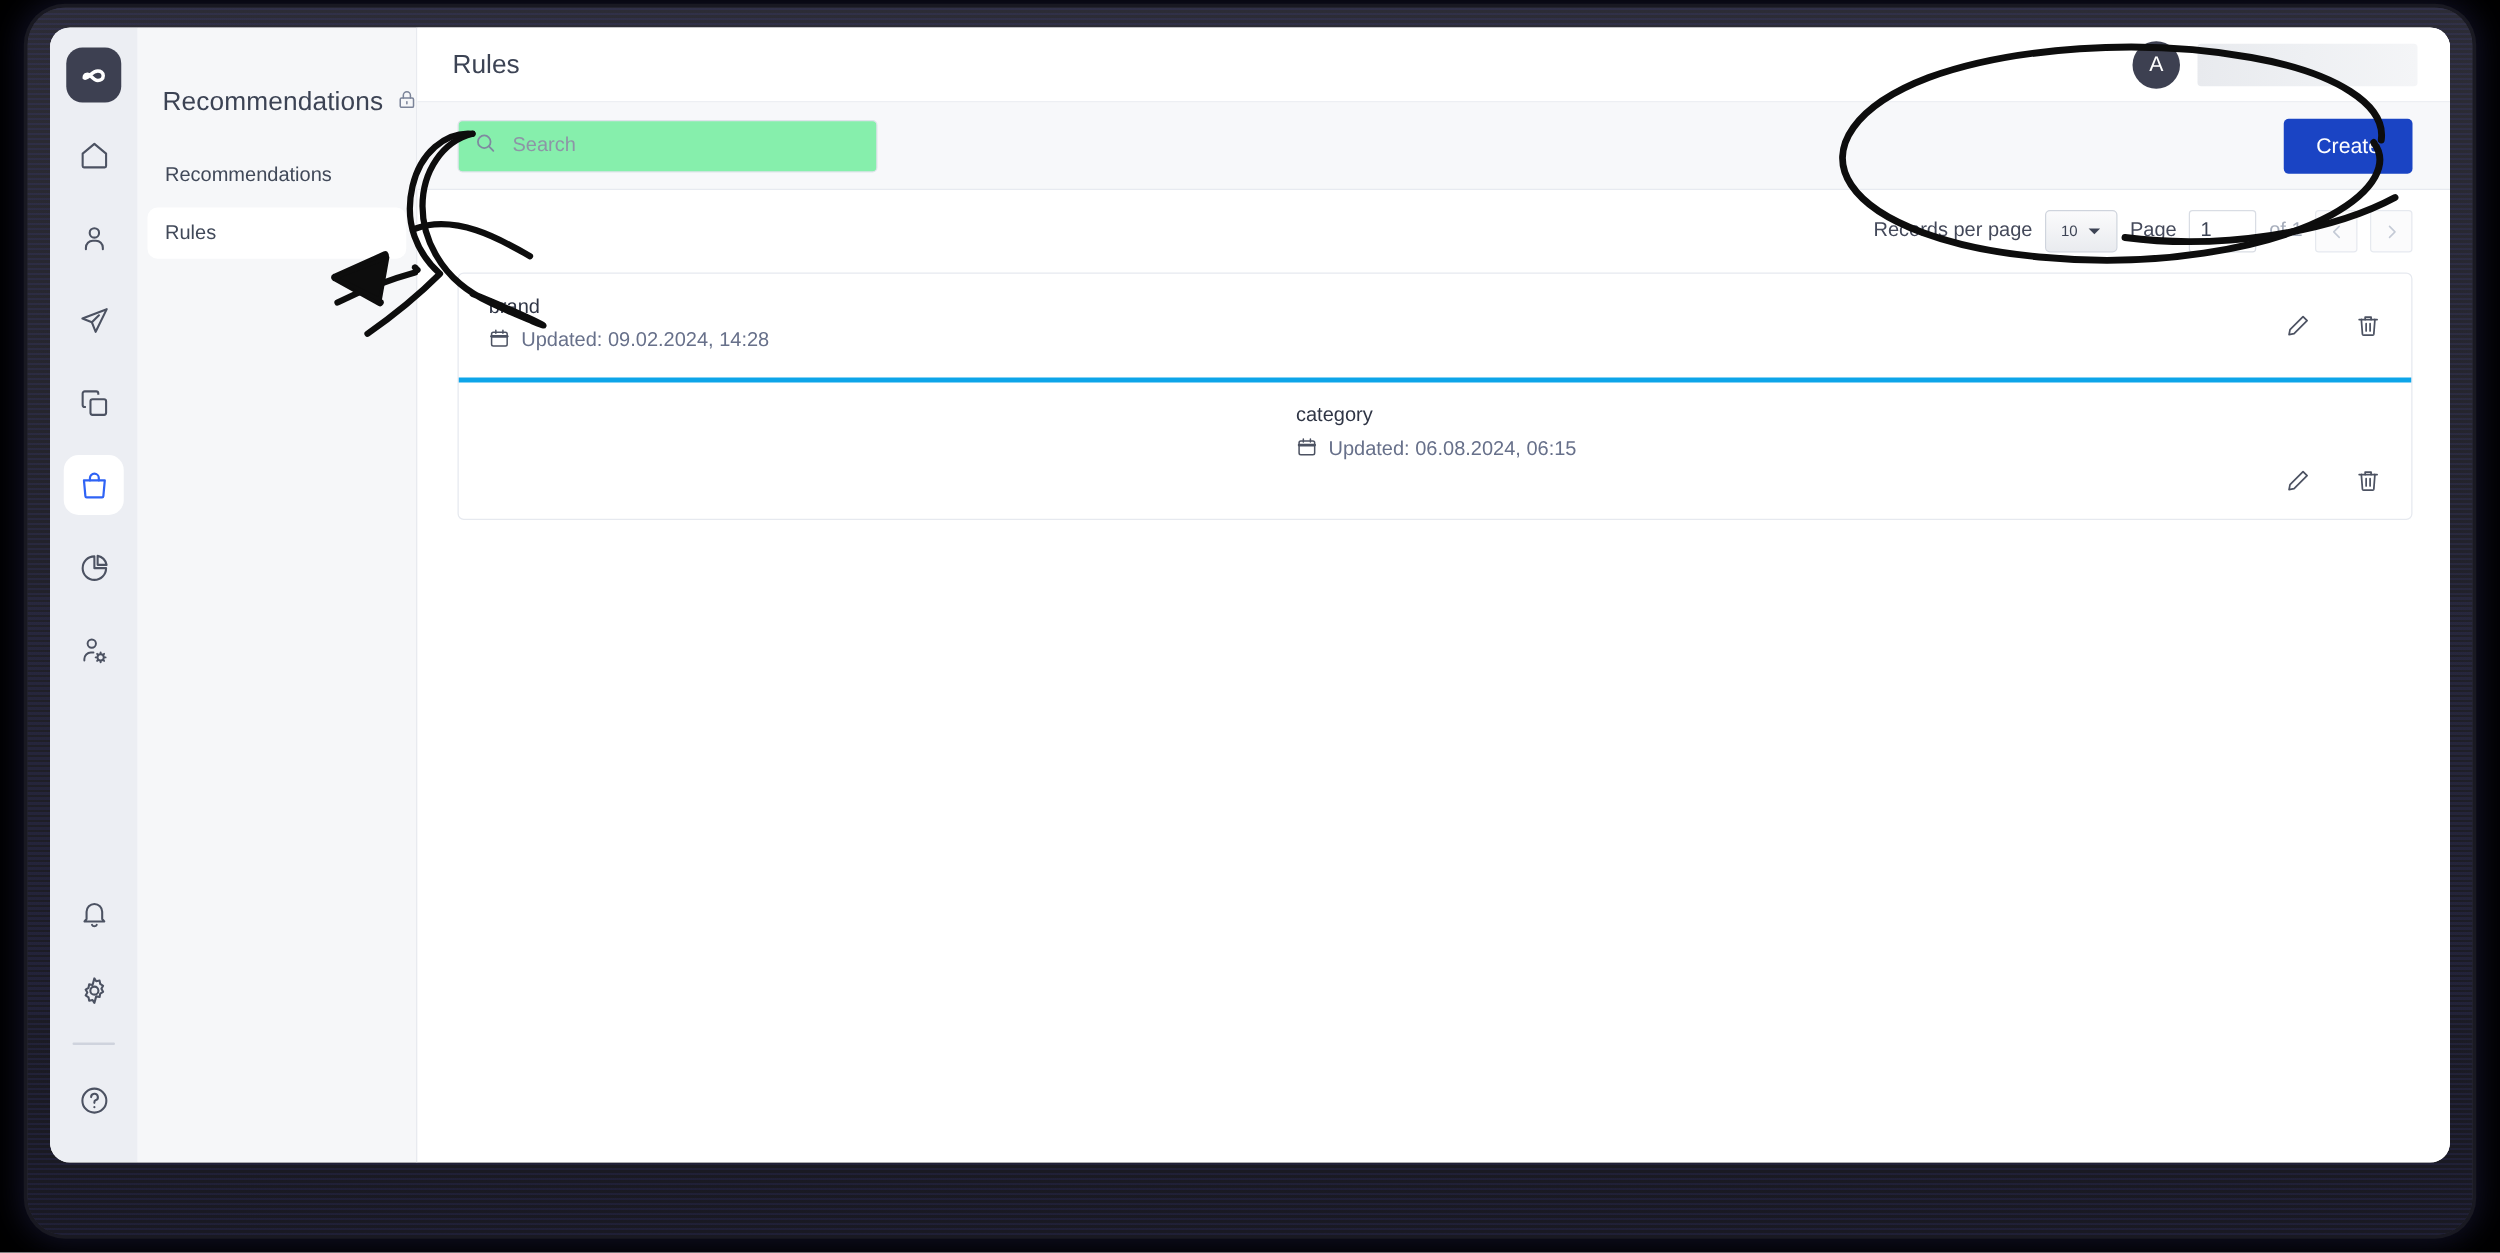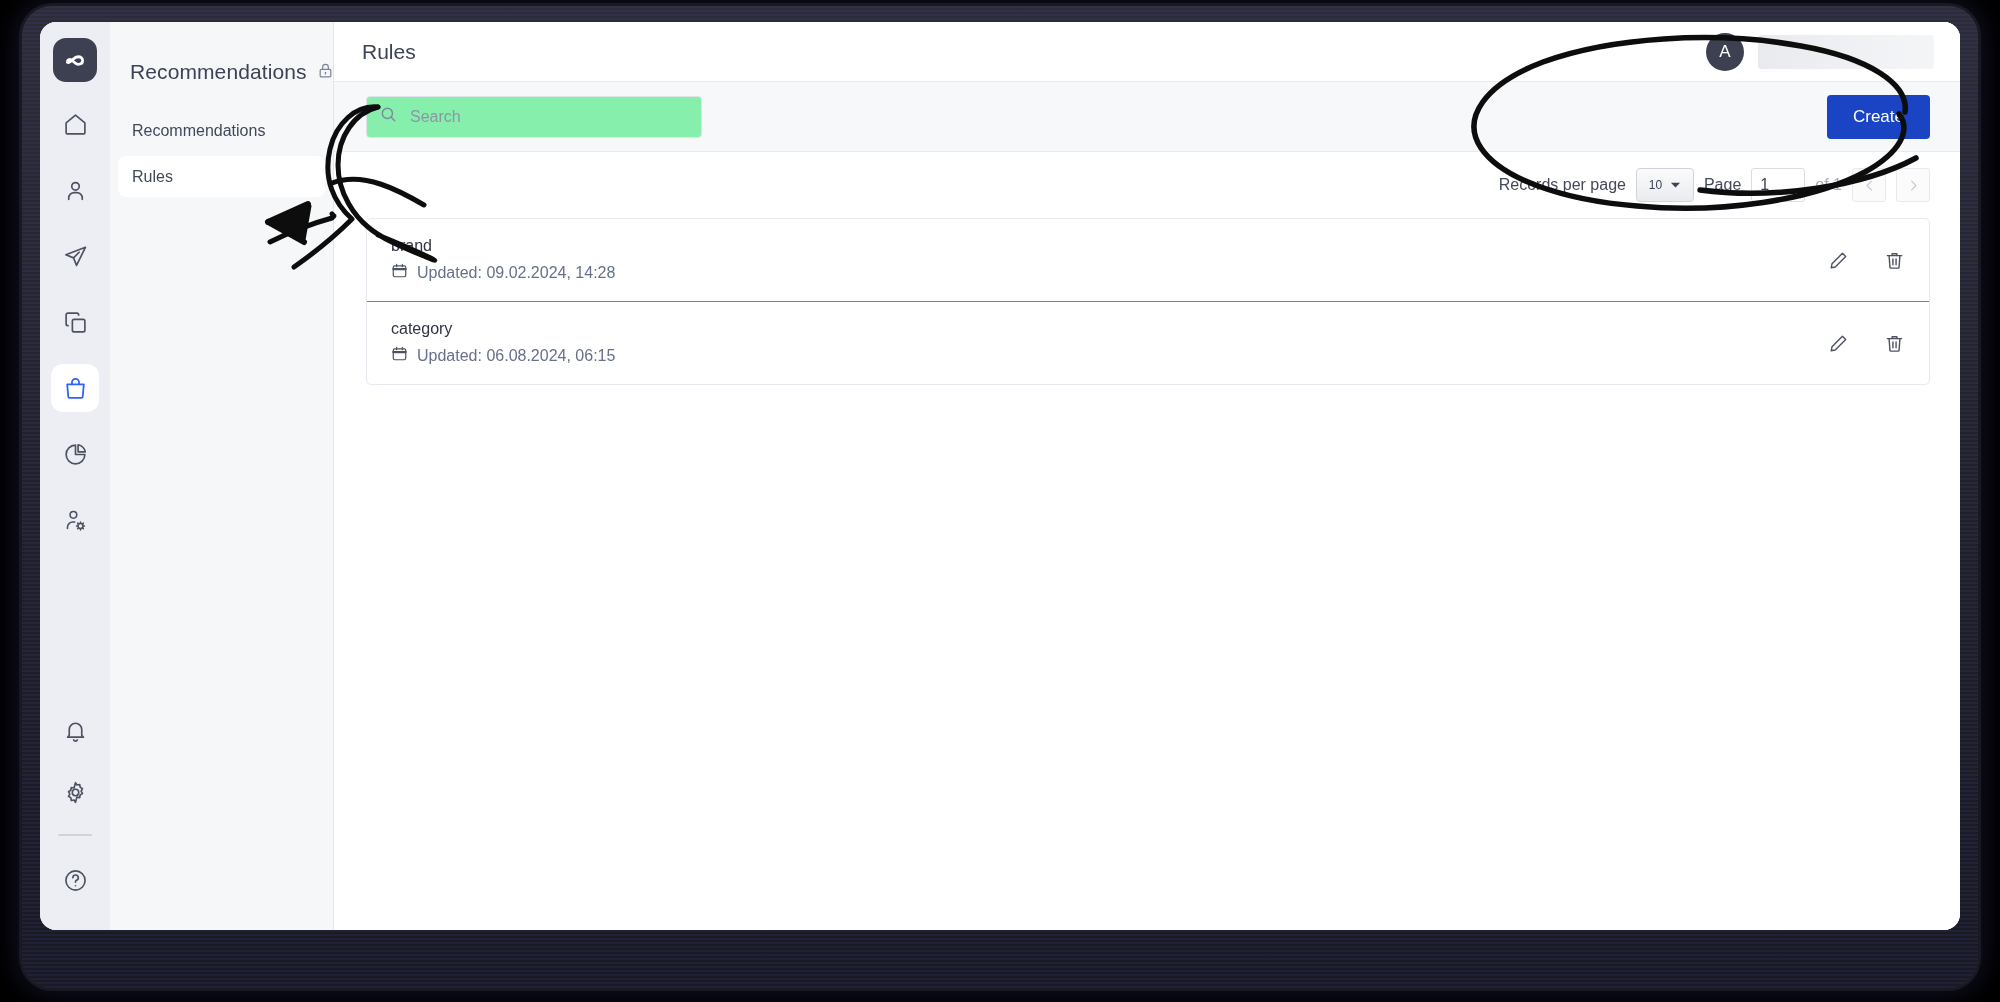--- a/index.html
+++ b/index.html
@@ -79,21 +79,21 @@
   }
   .rail-bottom { padding-bottom: 26px; display:flex; flex-direction:column; align-items:center; }
   .rail-bottom .rail-icon { margin-top: 14px; }
 
   
   #section-sidebar {
     width: 224px;
     flex: 0 0 224px;
     background: #f6f7f9;
     border-right: 1px solid #e3e6ec;
-    padding-top: 14px;
+    padding-top: 24px;
   }
   #sidebar-title {
     display: flex; align-items: center; gap: 10px;
     padding: 24px 20px 26px 20px;
     font-size: 21px; color: #3c4354; letter-spacing: .1px;
   }
   .nav-item {
     margin: 0 8px;
     padding: 12px 14px;
     font-size: 16px;
@@ -199,21 +199,21 @@
     margin: 2px 30px 0 32px;
     border: 1px solid #e6e9ef;
     border-radius: 5px;
     background: #ffffff;
   }
   .rule-row {
     display: flex; align-items: center;
     padding: 18px 22px 18px 24px;
     min-height: 80px;
   }
-  .rule-row + .rule-row { border-top: 1px solid #0ea5e9; }
+  .rule-row + .rule-row { border-top: 4px solid #0ea5e9; flex-direction: column; }
   .rule-name { font-size: 16px; color: #2f3545; margin-bottom: 7px; }
   .rule-updated {
     display: flex; align-items: center; gap: 9px;
     font-size: 16px; color: #67708a;
   }
   .row-actions { margin-left: auto; display: flex; align-items: center; gap: 30px; }
   .row-action-btn {
     width: 26px; height: 26px; color: #4c5262;
     display: flex; align-items: center; justify-content: center;
     cursor: pointer; background: none; border: none; padding: 0;

